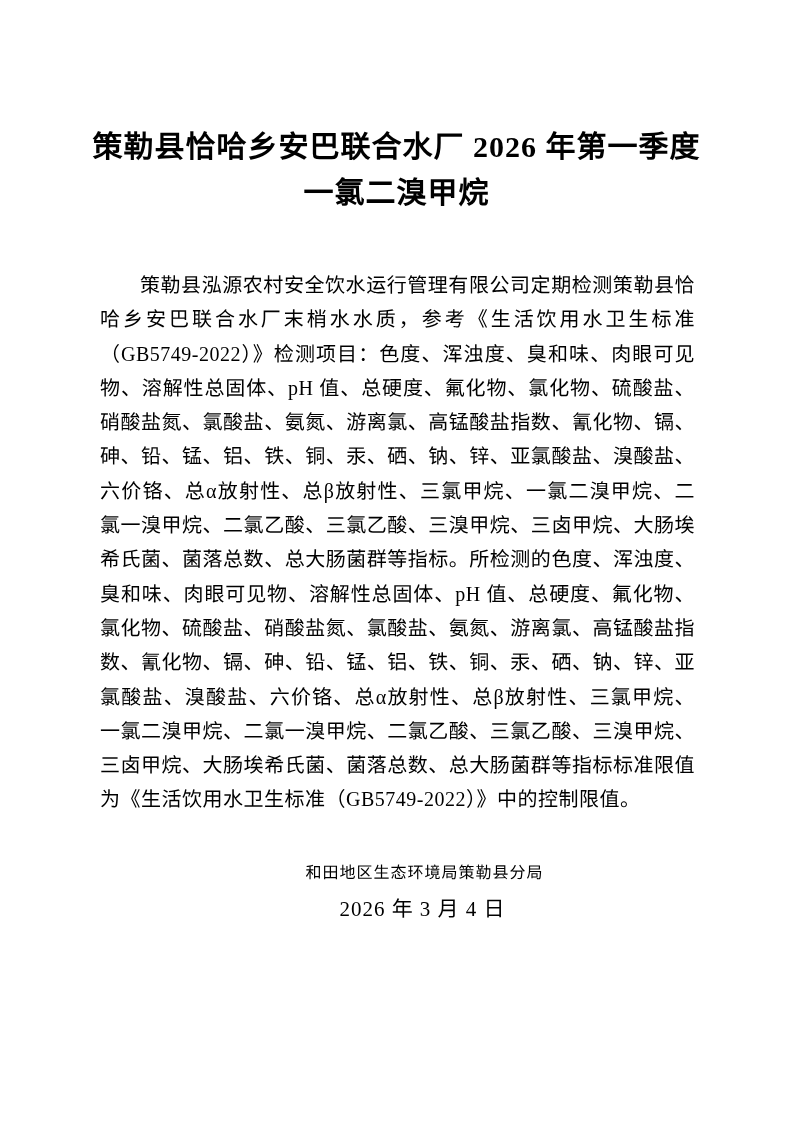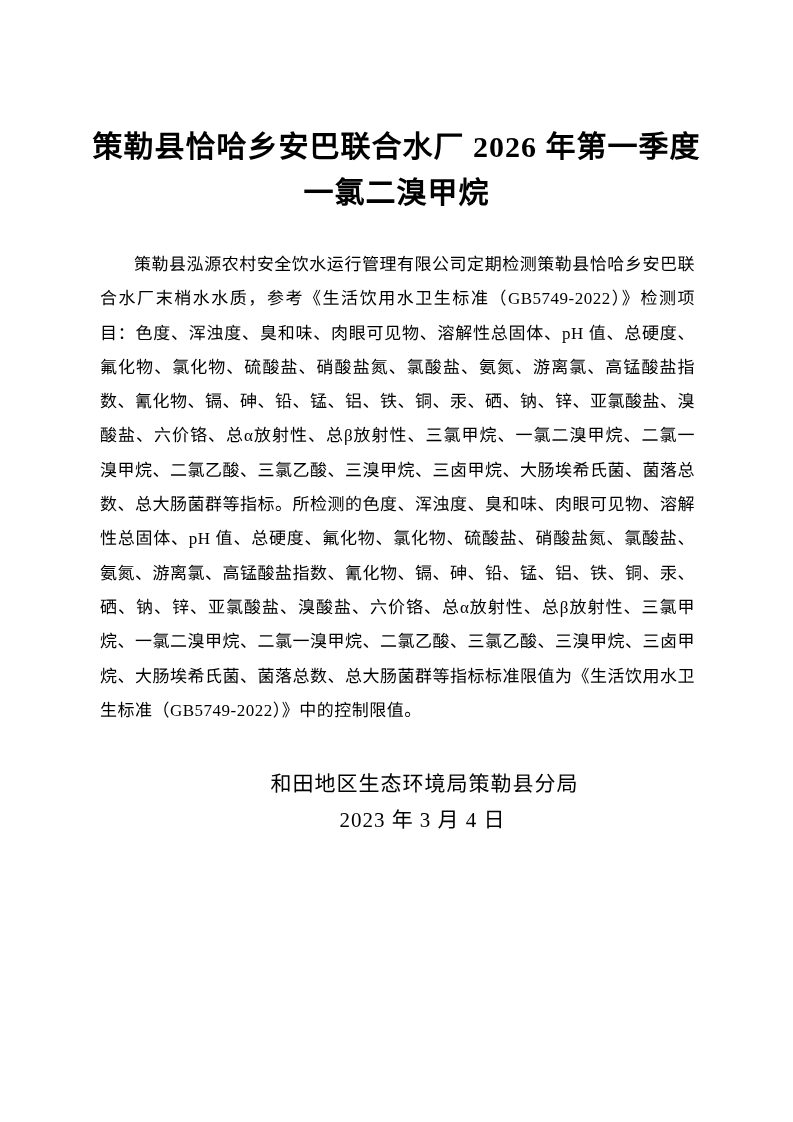--- a/index.html
+++ b/index.html
@@ -21,34 +21,34 @@
   .doc-title {
     margin: 0;
     padding-top: 124px;
     text-align: center;
     font-size: 30px;
     line-height: 46px;
     font-weight: bold;
     letter-spacing: 1px;
   }
   .doc-body {
-    margin: 32px 98px 0 100px;
-    font-size: 17px;
+    margin: 52px 98px 0 100px;
+    font-size: 20px;
     line-height: 34.3px;
     text-align: justify;
     text-justify: inter-character;
     text-align-last: left;
     text-indent: 2em;
     letter-spacing: 0.5px;
   }
   .doc-signature {
     margin-top: 38px;
     padding-left: 56px;
     text-align: center;
-    font-size: 21px;
+    font-size: 16px;
     line-height: 36px;
     letter-spacing: 1px;
   }
   .doc-date {
     margin-top: 0;
     padding-left: 52px;
     text-align: center;
     font-size: 21px;
     line-height: 36px;
     letter-spacing: 1px;
@@ -60,14 +60,14 @@
 <div class="page">
   <h1 class="doc-title">
     <span>策勒县恰哈乡安巴联合水厂 2026 年第一季度</span><br>
     <span>一氯二溴甲烷</span>
   </h1>
 
   <p class="doc-body">策勒县泓源农村安全饮水运行管理有限公司定期检测策勒县恰哈乡安巴联合水厂末梢水水质，参考《生活饮用水卫生标准（GB5749-2022）》检测项目：色度、浑浊度、臭和味、肉眼可见物、溶解性总固体、pH 值、总硬度、氟化物、氯化物、硫酸盐、硝酸盐氮、氯酸盐、氨氮、游离氯、高锰酸盐指数、氰化物、镉、砷、铅、锰、铝、铁、铜、汞、硒、钠、锌、亚氯酸盐、溴酸盐、六价铬、总α放射性、总β放射性、三氯甲烷、一氯二溴甲烷、二氯一溴甲烷、二氯乙酸、三氯乙酸、三溴甲烷、三卤甲烷、大肠埃希氏菌、菌落总数、总大肠菌群等指标。所检测的色度、浑浊度、臭和味、肉眼可见物、溶解性总固体、pH 值、总硬度、氟化物、氯化物、硫酸盐、硝酸盐氮、氯酸盐、氨氮、游离氯、高锰酸盐指数、氰化物、镉、砷、铅、锰、铝、铁、铜、汞、硒、钠、锌、亚氯酸盐、溴酸盐、六价铬、总α放射性、总β放射性、三氯甲烷、一氯二溴甲烷、二氯一溴甲烷、二氯乙酸、三氯乙酸、三溴甲烷、三卤甲烷、大肠埃希氏菌、菌落总数、总大肠菌群等指标标准限值为《生活饮用水卫生标准（GB5749-2022）》中的控制限值。</p>
 
   <div class="doc-signature">和田地区生态环境局策勒县分局</div>
 
-  <div class="doc-date">2023 年 3 月 4 日</div>
+  <div class="doc-date">2026 年 3 月 4 日</div>
 </div>
 
 </body></html>

